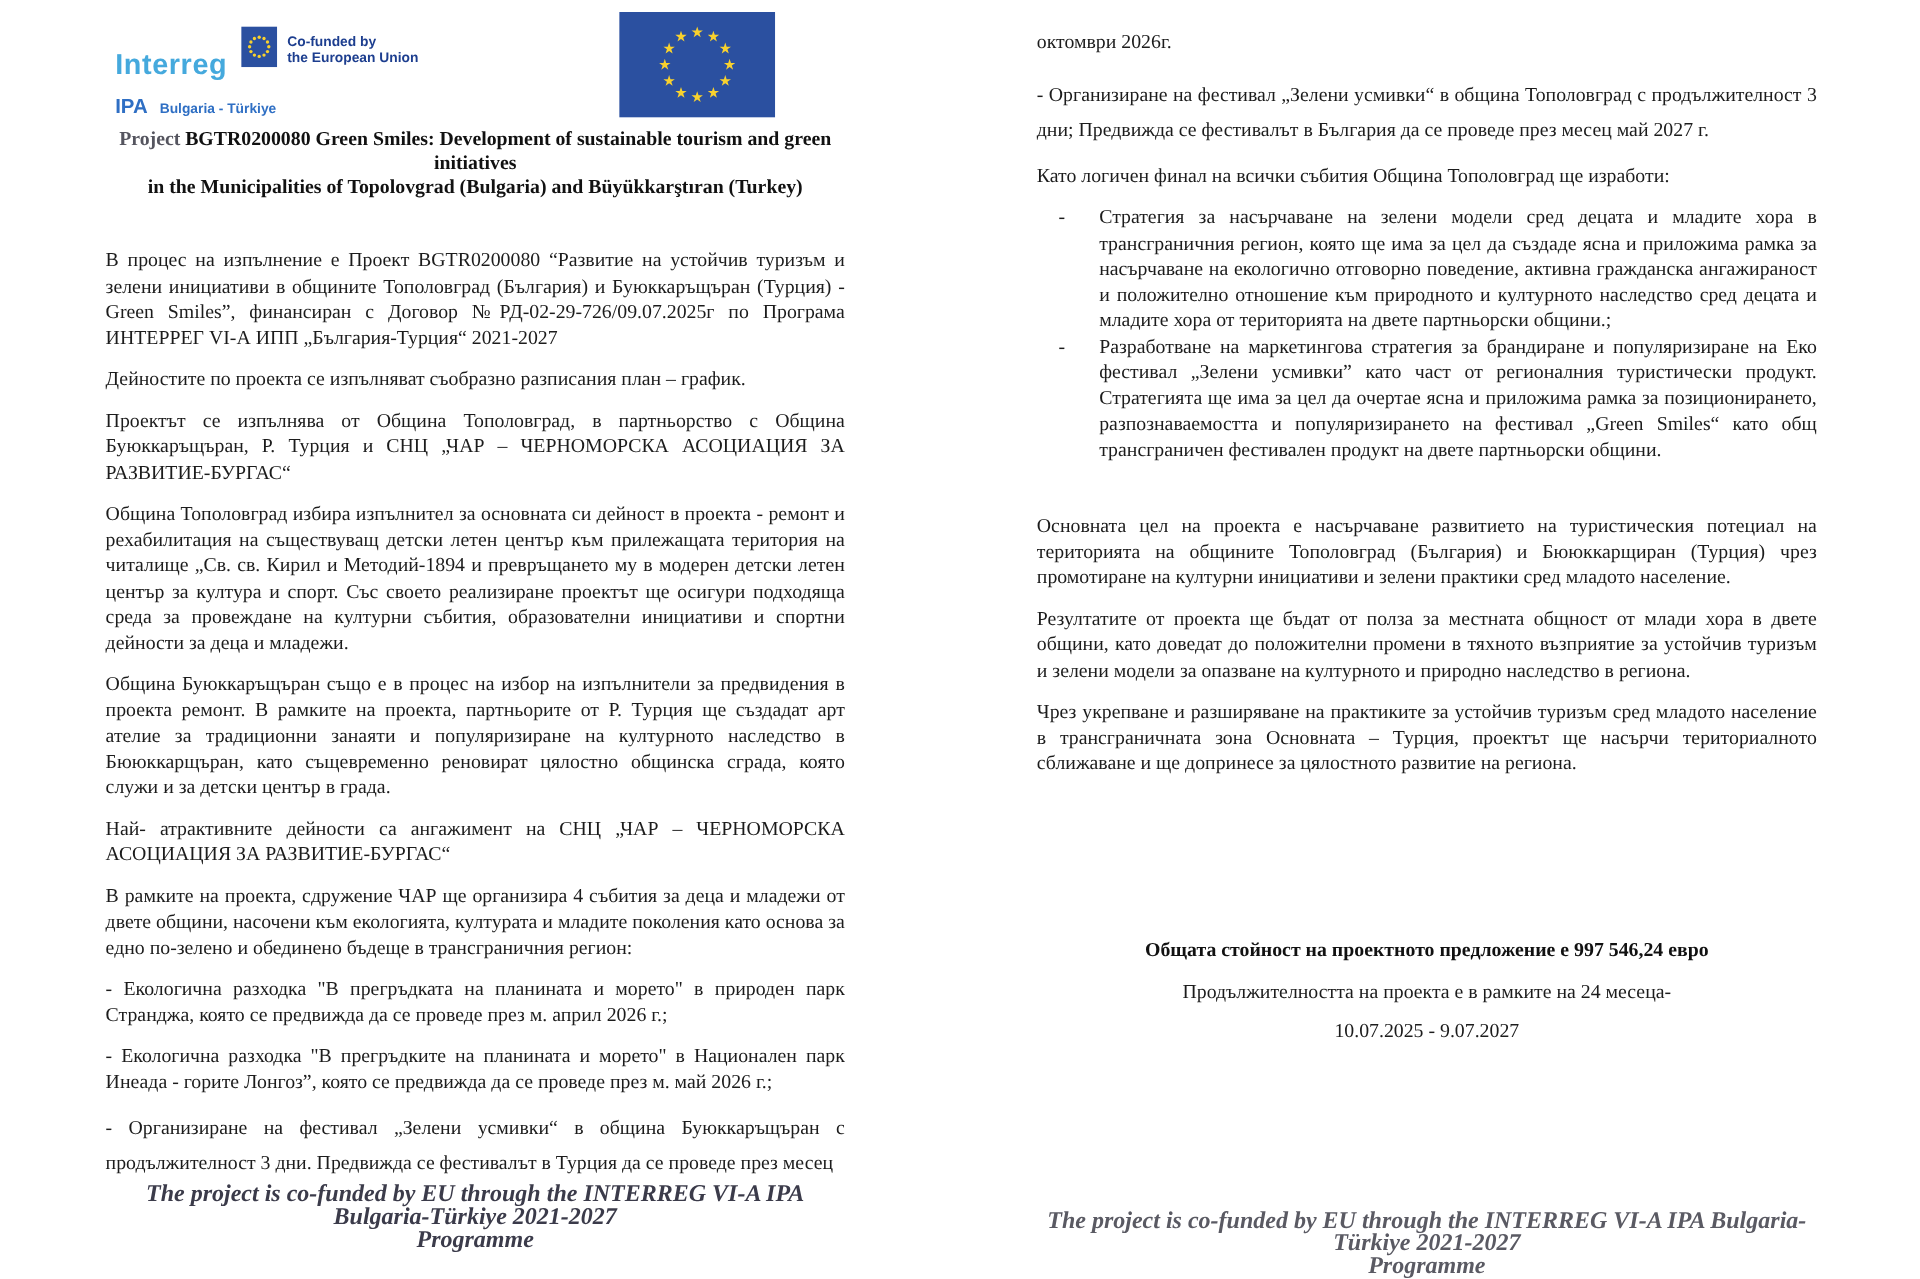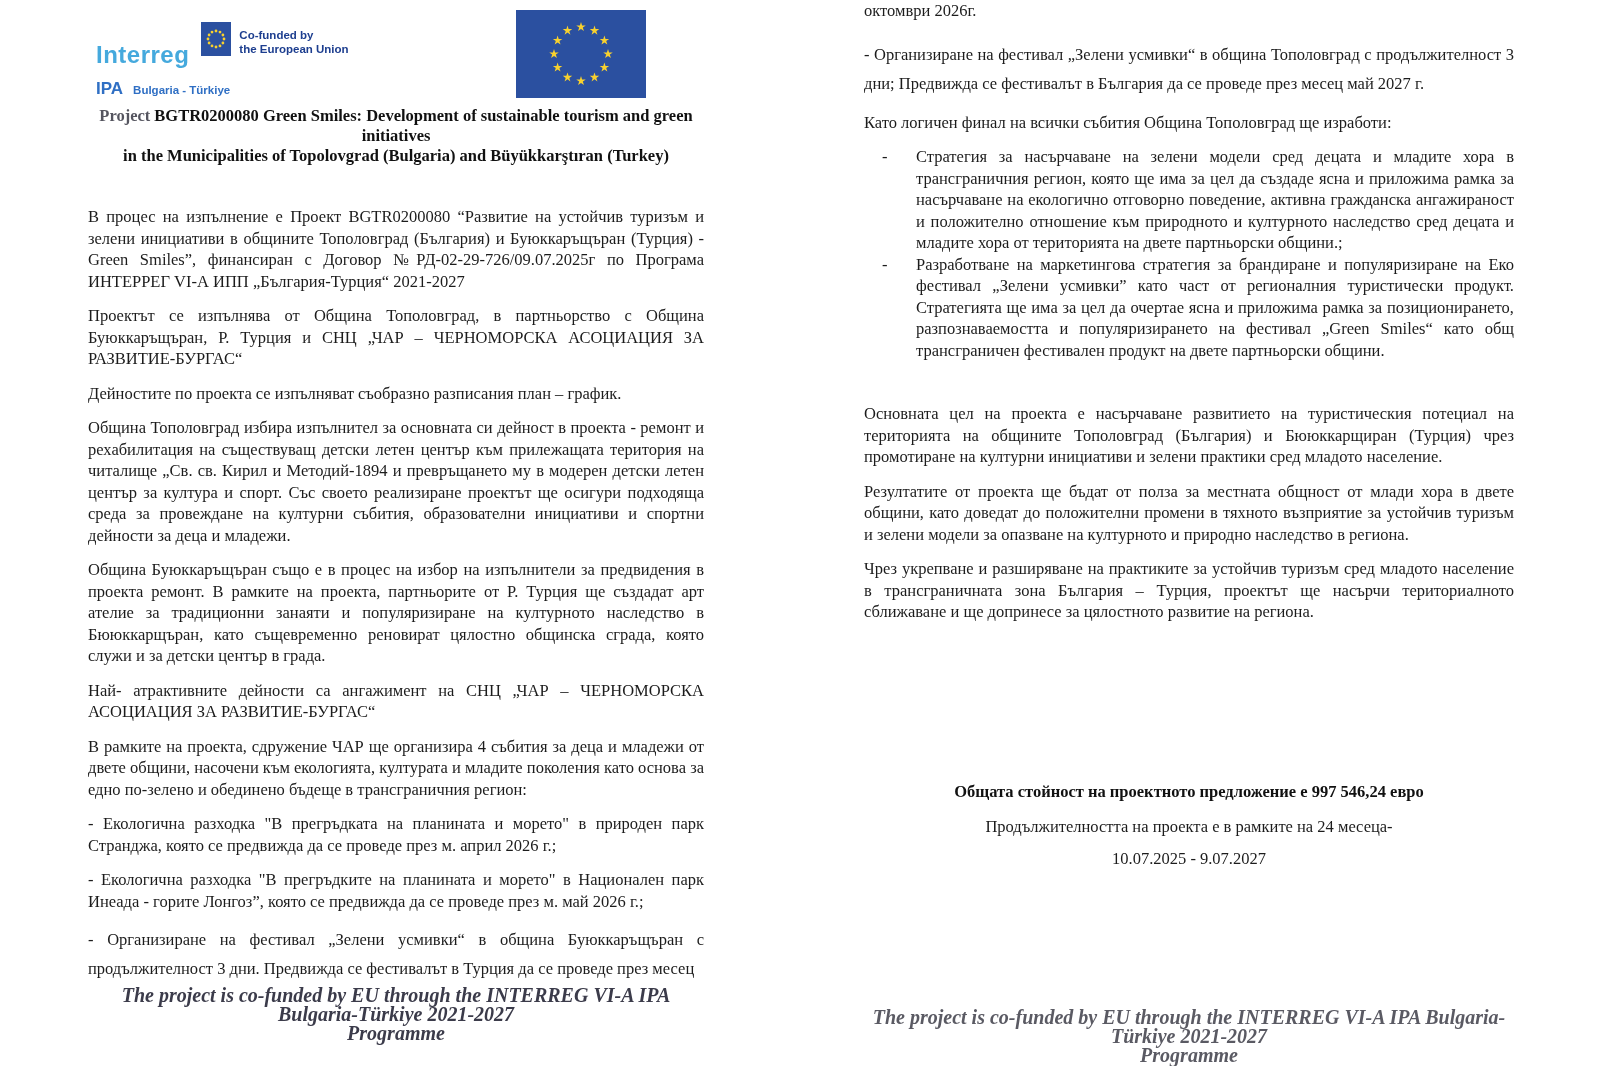--- a/index.html
+++ b/index.html
@@ -38,21 +38,21 @@
 
   
   .doc-title{
     position:absolute;top:106px;left:0;width:100%;text-align:center;
     font-weight:bold;font-size:16.5px;line-height:20px;color:#111111;
   }
   .title-prefix{color:#55555f;margin-right:4px;}
 
   
   .content-left{position:absolute;top:206px;left:0;width:100%;}
-  .content-right{position:absolute;top:0;left:0;width:100%;}
+  .content-right{position:absolute;top:24px;left:0;width:100%;}
   .para{
     font-size:16.5px;line-height:21.5px;text-align:justify;margin:0 0 13px 0;
   }
   .para.last{margin-bottom:4px;}
   .spaced{line-height:29px;}
   .plain{text-align:left;}
 
   
   .dash-list{margin:3px 0 0 0;}
   .li{position:relative;padding-left:52px;font-size:16.5px;line-height:21.5px;text-align:justify;}
@@ -141,22 +141,22 @@
 
   <div class="doc-title">
     <div>
       <span class="title-prefix">Project</span><span>BGTR0200080 Green Smiles: Development of sustainable tourism and green initiatives</span>
     </div>
     <div>in the Municipalities of Topolovgrad (Bulgaria) and Büyükkarştıran (Turkey)</div>
   </div>
 
   <div class="content-left">
     <div class="para">В процес на изпълнение е Проект BGTR0200080 “Развитие на устойчив туризъм и зелени инициативи в общините Тополовград (България) и Буюккаръщъран (Турция) - Green Smiles”, финансиран с Договор №РД-02-29-726/09.07.2025г по Програма ИНТЕРРЕГ VI-А ИПП „България-Турция“ 2021-2027</div>
+    <div class="para plain">Дейностите по проекта се изпълняват съобразно разписания план – график.</div>
     <div class="para">Проектът се изпълнява от Община Тополовград, в партньорство с Община Буюккаръщъран, Р. Турция и СНЦ „ЧАР – ЧЕРНОМОРСКА АСОЦИАЦИЯ ЗА РАЗВИТИЕ-БУРГАС“</div>
-    <div class="para plain">Дейностите по проекта се изпълняват съобразно разписания план – график.</div>
     <div class="para">Община Тополовград избира изпълнител за основната си дейност в проекта - ремонт и рехабилитация на съществуващ детски летен център към прилежащата територия на читалище „Св. св. Кирил и Методий-1894 и превръщането му в модерен детски летен център за култура и спорт. Със своето реализиране проектът ще осигури подходяща среда за провеждане на културни събития, образователни инициативи и спортни дейности за деца и младежи.</div>
     <div class="para">Община Буюккаръщъран също е в процес на избор на изпълнители за предвидения в проекта ремонт. В рамките на проекта,  партньорите от Р. Турция ще  създадат  арт ателие за традиционни занаяти и популяризиране на културното наследство в Бююккарщъран, като същевременно реновират цялостно общинска сграда, която служи и за детски център в града.</div>
     <div class="para">Най- атрактивните дейности са ангажимент на СНЦ „ЧАР – ЧЕРНОМОРСКА АСОЦИАЦИЯ ЗА РАЗВИТИЕ-БУРГАС“</div>
     <div class="para">В рамките на проекта, сдружение ЧАР ще организира 4 събития за деца и младежи от двете общини,  насочени   към  екологията, културата и младите поколения като основа за едно по-зелено и обединено бъдеще в трансграничния регион:</div>
     <div class="para">- Екологична разходка "В прегръдката на планината и морето" в природен парк Странджа, която се предвижда да се проведе през м. април 2026 г.;</div>
     <div class="para">- Екологична разходка "В прегръдките на планината и морето" в Национален парк Инеада - горите Лонгоз”, която се предвижда да се проведе през м. май 2026 г.;</div>
     <div class="para spaced last">- Организиране на фестивал „Зелени усмивки“ в община Буюккаръщъран с продължителност 3 дни. Предвижда се фестивалът в Турция да се проведе през месец</div>
   </div>
 
   <div class="footer footer-left">
@@ -178,21 +178,21 @@
         <span>Стратегия за насърчаване на зелени модели сред децата и младите хора в трансграничния регион, която ще има за цел да създаде ясна и приложима рамка за насърчаване на екологично отговорно поведение, активна гражданска ангажираност и положително отношение към природното и културното наследство сред децата и младите хора от територията на двете партньорски общини.;</span>
       </div>
       <div class="li">
         <span class="li-dash">-</span>
         <span>Разработване на маркетингова стратегия за брандиране и популяризиране на Еко фестивал „Зелени усмивки” като част от регионалния туристически продукт. Стратегията ще има за цел да очертае ясна и приложима рамка за позиционирането, разпознаваемостта и популяризирането на фестивал „Green Smiles“ като общ трансграничен фестивален продукт на двете партньорски общини.</span>
       </div>
     </div>
 
     <div class="para gap-lg">Основната цел на проекта е насърчаване развитието на туристическия потециал на територията на общините Тополовград (България) и Бююккарщиран (Турция) чрез промотиране на културни инициативи и зелени практики сред младото население.</div>
     <div class="para">Резултатите от проекта ще бъдат от полза за местната общност от млади хора в двете общини, като доведат до положителни промени в тяхното възприятие за устойчив туризъм и зелени модели за опазване на културното и природно наследство в региона.</div>
-    <div class="para">Чрез укрепване и разширяване на практиките за устойчив туризъм сред младото население в трансграничната зона България – Турция, проектът ще насърчи териториалното сближаване и ще допринесе за цялостното развитие на региона.</div>
+    <div class="para">Чрез укрепване и разширяване на практиките за устойчив туризъм сред младото население в трансграничната зона Основната – Турция, проектът ще насърчи териториалното сближаване и ще допринесе за цялостното развитие на региона.</div>
   </div>
 
   <div class="totals">
     <div class="total-line">Общата стойност на проектното предложение е 997 546,24 евро</div>
     <div class="center-line">Продължителността на проекта е в рамките на 24 месеца-</div>
     <div class="center-line">10.07.2025 - 9.07.2027</div>
   </div>
 
   <div class="footer footer-right">
     <div>The project is co-funded by EU through the INTERREG VI-A IPA Bulgaria-Türkiye 2021-2027</div>

